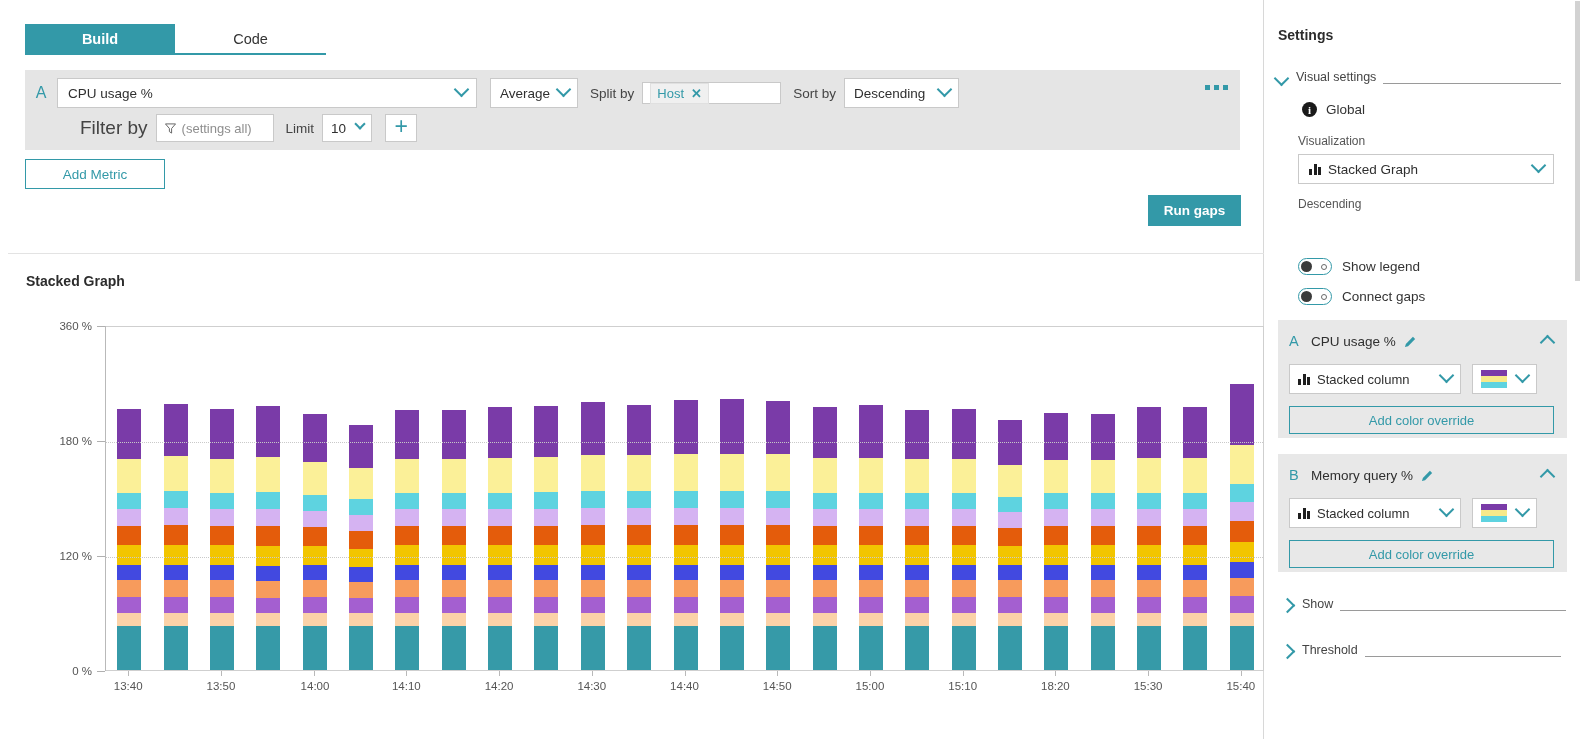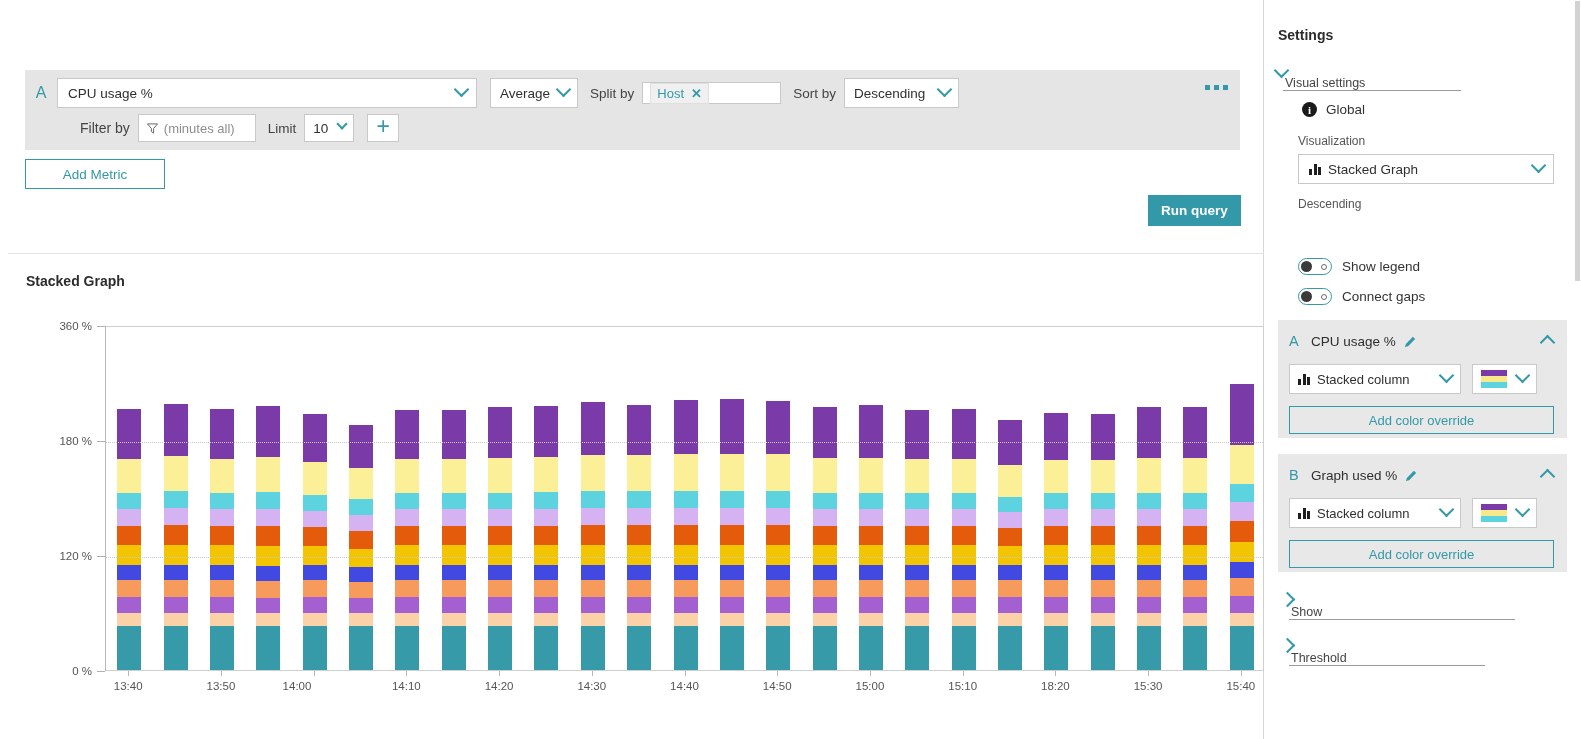--- a/index.html
+++ b/index.html
@@ -166,21 +166,21 @@
   }
   .kebab i { display: block; width: 5px; height: 5px; background: #3399a8; }
 
   .query-row2 {
     position: absolute;
     left: 55px; top: 44px;
     height: 28px;
     display: flex;
     align-items: center;
   }
-  .filter-label { font-size: 14px; color: #444444; margin-right: 8px; }
+  .filter-label { font-size: 19px; color: #444444; margin-right: 8px; }
   .filter-box {
     width: 118px; height: 28px;
     background: #ffffff;
     border: 1px solid #c9c9c9;
     display: flex; align-items: center;
     padding-left: 8px;
     font-size: 13px;
     color: #8e8e8e;
     cursor: text;
   }
@@ -332,23 +332,22 @@
   .settings-title {
     position: absolute;
     left: 14px; top: 27px;
     font-size: 14px;
     font-weight: bold;
     color: #2c2c2c;
   }
   .section-head {
     position: absolute;
     display: flex;
-    align-items: flex-start;
-    cursor: pointer;
-    flex-direction: column;
+    align-items: flex-end;
+    cursor: pointer;
   }
   .section-head .label {
     font-size: 12.5px;
     color: #444444;
     margin-left: 9px;
     white-space: nowrap;
   }
   .section-head .rule {
     height: 1px;
     background: #9a9a9a;
@@ -499,20 +498,24 @@
     background: #d2d2d2;
   }
 </style>
 </head>
 <body>
 
 <div id="app">
 
   <div class="left-pane">
 
+    <div class="tabs">
+      <div class="tab active">Build</div>
+      <div class="tab inactive">Code</div>
+    </div>
 
     <div class="query-card">
 
       <div class="query-row1">
         <div class="metric-letter">A</div>
 
         <div class="metric-select">
           <span>CPU usage %</span>
           <span class="caret"></span>
         </div>
@@ -544,39 +547,39 @@
         <i></i>
         <i></i>
       </div>
 
       <div class="query-row2">
         <span class="filter-label">Filter by</span>
         <div class="filter-box">
           <svg class="funnel" viewBox="0 0 12 12">
             <polygon points="0.5,1 11.5,1 7.2,6 7.2,11 4.8,9.4 4.8,6" fill="none" stroke="#5a5a5a" stroke-width="1"></polygon>
           </svg>
-          <span>(minutes all)</span>
+          <span>(settings all)</span>
         </div>
         <span class="limit-label">Limit</span>
         <div class="limit-select">
           <span>10</span>
           <span class="caret sm"></span>
         </div>
         <div class="plus-btn">
           <span>+</span>
         </div>
       </div>
     </div>
 
     <div class="add-metric">
       <span>Add Metric</span>
     </div>
 
     <div class="run-query">
-      <span>Run query</span>
+      <span>Run gaps</span>
     </div>
 
     <div class="divider"></div>
 
     <div class="chart-title">Stacked Graph</div>
 
     <div class="chart-wrap">
       <div class="plot">
         <div class="bars" id="bars">
             <div class="bar" title="13:40" style="left: 11.18px;">
@@ -919,21 +922,21 @@
           <div class="ytick" style="top: 123px; width: 66px; left: 0px;">180 %</div>
           <div class="ytick-dash" style="top: 123px; left: 71px;"></div>
           <div class="ytick" style="top: 8px; width: 66px; left: 0px;">360 %</div>
           <div class="ytick-dash" style="top: 8px; left: 71px;"></div>
         </div>
       <div id="xticks">
           <div class="xtick" style="left: 102.18px;">13:40</div>
           <div class="xtick-mark" style="left: 102.18px;"></div>
           <div class="xtick" style="left: 194.9px;">13:50</div>
           <div class="xtick-mark" style="left: 194.9px;"></div>
-          <div class="xtick" style="left: 271px;">14:00</div>
+          <div class="xtick" style="left: 289px;">14:00</div>
           <div class="xtick-mark" style="left: 287.62px;"></div>
           <div class="xtick" style="left: 380.34px;">14:10</div>
           <div class="xtick-mark" style="left: 380.34px;"></div>
           <div class="xtick" style="left: 473.06px;">14:20</div>
           <div class="xtick-mark" style="left: 473.06px;"></div>
           <div class="xtick" style="left: 565.78px;">14:30</div>
           <div class="xtick-mark" style="left: 565.78px;"></div>
           <div class="xtick" style="left: 658.5px;">14:40</div>
           <div class="xtick-mark" style="left: 658.5px;"></div>
           <div class="xtick" style="left: 751.22px;">14:50</div>
@@ -1024,21 +1027,21 @@
         <span class="caret"></span>
       </div>
       <div class="color-override" style="top:86px;">
         <span>Add color override</span>
       </div>
     </div>
 
     <div class="metric-panel" style="top:454px; height:118px;">
       <div class="head">
         <span class="ltr">B</span>
-        <span class="name">Graph used %</span>
+        <span class="name">Memory query %</span>
         <svg class="pencil" viewBox="0 0 14 14">
           <path d="M1 13l1-3.4L9.6 2 12 4.4 4.4 12z" fill="#3399a8"></path>
         </svg>
       </div>
       <span class="collapse-caret caret up"></span>
       <div class="viz-select" style="top:44px;">
         <span class="bar-icon">
           <i style="height:6px"></i>
             <i style="height:11px"></i>
             <i style="height:8px"></i>

